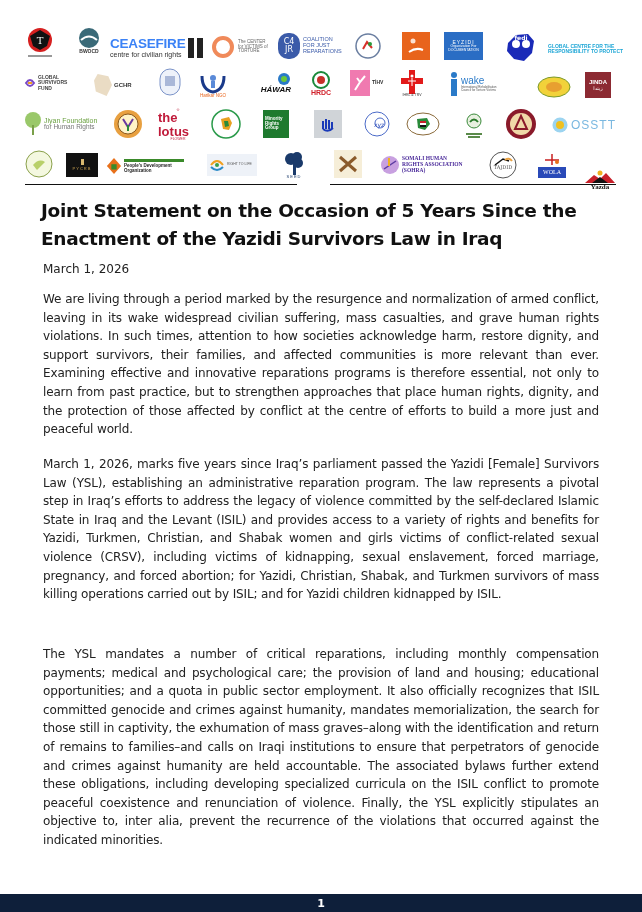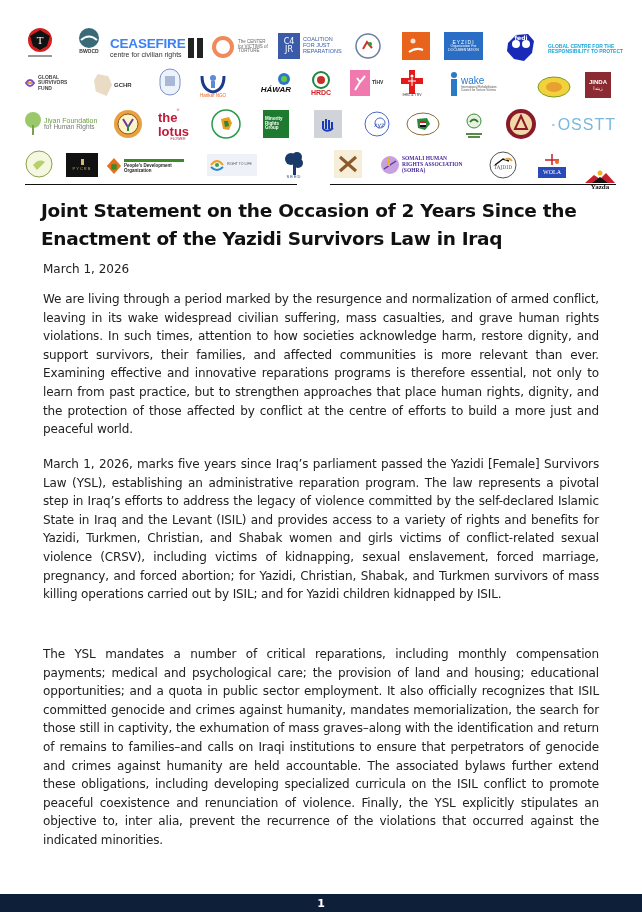--- a/index.html
+++ b/index.html
@@ -48,21 +48,21 @@
       <span class="logo-text" style="font-size:7px;color:#333;">centre for civilian rights</span>
     </div>
     <div style="width:6px;height:20px;background:#222;margin-left:3px;"></div>
     <div style="width:6px;height:20px;background:#222;margin-left:3px;"></div>
   </div>
   <div class="logo" style="left:212px;top:32px;width:62px;height:30px;justify-content:flex-start;">
     <div style="width:22px;height:22px;border-radius:50%;border:4px solid #f08a5a;"></div>
     <span class="logo-text" style="font-size:4.5px;color:#666;width:30px;margin-left:4px;">The CENTER for VICTIMS of TORTURE</span>
   </div>
   <div class="logo" style="left:278px;top:32px;width:68px;height:28px;justify-content:flex-start;">
-    <div style="width:22px;height:26px;background:#3b5ba9;color:#fff;font-size:8px;display:flex;align-items:center;justify-content:center;line-height:1;text-align:center;">C4<br>JR</div>
+    <div style="width:22px;height:26px;background:#3b5ba9;color:#fff;font-size:8px;display:flex;align-items:center;justify-content:center;line-height:1;text-align:center;border-radius:10px;">C4<br>JR</div>
     <span class="logo-text" style="font-size:5.5px;color:#3b5ba9;width:42px;margin-left:3px;">COALITION FOR JUST REPARATIONS</span>
   </div>
   <div class="logo" style="left:354px;top:32px;width:28px;height:28px;">
     <svg width="26" height="26" viewBox="0 0 26 26">
         <circle cx="13" cy="13" r="12" fill="#fff" stroke="#6a7ea0" stroke-width="1.5"></circle>
         <path d="M8 16 L12 9 L17 15" stroke="#d8302a" stroke-width="2" fill="none"></path>
         <circle cx="15" cy="11" r="2" fill="#2a9a3a"></circle>
       </svg>
   </div>
   <div class="logo" style="left:402px;top:32px;width:28px;height:28px;background:#e8641c;">
@@ -233,21 +233,21 @@
         <circle cx="16" cy="16" r="15" fill="#8a1a2a"></circle>
         <circle cx="16" cy="16" r="11" fill="#f0d8a8"></circle>
         <path d="M10 21 L16 8 L22 21 Z" fill="none" stroke="#8a1a2a" stroke-width="2"></path>
       </svg>
   </div>
   <div class="logo" style="left:552px;top:114px;width:64px;height:22px;justify-content:flex-start;">
     <svg width="18" height="18" viewBox="0 0 18 18">
         <circle cx="9" cy="9" r="8.5" fill="#9cd4f0"></circle>
         <circle cx="9" cy="9" r="4.5" fill="#f0c020"></circle>
       </svg>
-    <span class="logo-text" style="font-size:16px;color:#7ab8e0;margin-left:3px;letter-spacing:1px;">OSSTT</span>
+    <span class="logo-text" style="font-size:12px;color:#7ab8e0;margin-left:3px;letter-spacing:1px;">OSSTT</span>
   </div>
 
   <div class="logo" style="left:24px;top:149px;width:30px;height:30px;">
     <svg width="28" height="28" viewBox="0 0 28 28">
         <circle cx="14" cy="14" r="13" fill="#f4f8e0" stroke="#8aa04a"></circle>
         <path d="M8 15 Q14 8 20 12 Q16 16 12 20 Z" fill="#b8d06a"></path>
       </svg>
   </div>
   <div class="logo" style="left:66px;top:153px;width:32px;height:24px;background:#111;flex-direction:column;">
     <div style="width:3px;height:6px;background:#d8b870;"></div>
@@ -316,21 +316,21 @@
         <path d="M8 13 L16 7 L24 13 Z" fill="#111"></path>
         <circle cx="16" cy="3" r="2.5" fill="#f0b020"></circle>
       </svg>
     <span class="logo-text" style="font-size:7px;font-weight:bold;color:#111;font-family:'Liberation Serif', serif;">Yazda</span>
   </div>
 
   <div class="rule"></div>
   <div class="rule2"></div>
 </div>
 
-<h1 class="title">Joint Statement on the Occasion of 2 Years Since the Enactment of the Yazidi Survivors Law in Iraq</h1>
+<h1 class="title">Joint Statement on the Occasion of 5 Years Since the Enactment of the Yazidi Survivors Law in Iraq</h1>
 <div class="date">March 1, 2026</div>
 
 <p class="para" id="p1">We are living through a period marked by the resurgence and normalization of armed conflict, leaving in its wake widespread civilian suffering, mass casualties, and grave human rights violations. In such times, attention to how societies acknowledge harm, restore dignity, and support survivors, their families, and affected communities is more relevant than ever. Examining effective and innovative reparations programs is therefore essential, not only to learn from past practice, but to strengthen approaches that place human rights, dignity, and the protection of those affected by conflict at the centre of efforts to build a more just and peaceful world.</p>
 <p class="para" id="p2">March 1, 2026, marks five years since Iraq’s parliament passed the Yazidi [Female] Survivors Law (YSL), establishing an administrative reparation program. The law represents a pivotal step in Iraq’s efforts to address the legacy of violence committed by the self-declared Islamic State in Iraq and the Levant (ISIL) and provides access to a variety of rights and benefits for Yazidi, Turkmen, Christian, and Shabak women and girls victims of conflict-related sexual violence (CRSV), including victims of kidnapping, sexual enslavement, forced marriage, pregnancy, and forced abortion; for Yazidi, Christian, Shabak, and Turkmen survivors of mass killing operations carried out by ISIL; and for Yazidi children kidnapped by ISIL.</p>
 <p class="para" id="p3">The YSL mandates a number of critical reparations, including monthly compensation payments; medical and psychological care; the provision of land and housing; educational opportunities; and a quota in public sector employment. It also officially recognizes that ISIL committed genocide and crimes against humanity, mandates memorialization, the search for those still in captivity, the exhumation of mass graves–along with the identification and return of remains to families–and calls on Iraqi institutions to ensure that perpetrators of genocide and crimes against humanity are held accountable. The associated bylaws further extend these obligations, including developing specialized curricula on the ISIL conflict to promote peaceful coexistence and renunciation of violence. Finally, the YSL explicitly stipulates an objective to, inter alia, prevent the recurrence of the violations that occurred against the indicated minorities.</p>
 
 <div class="footer">
   <span>1</span>
 </div>
 

